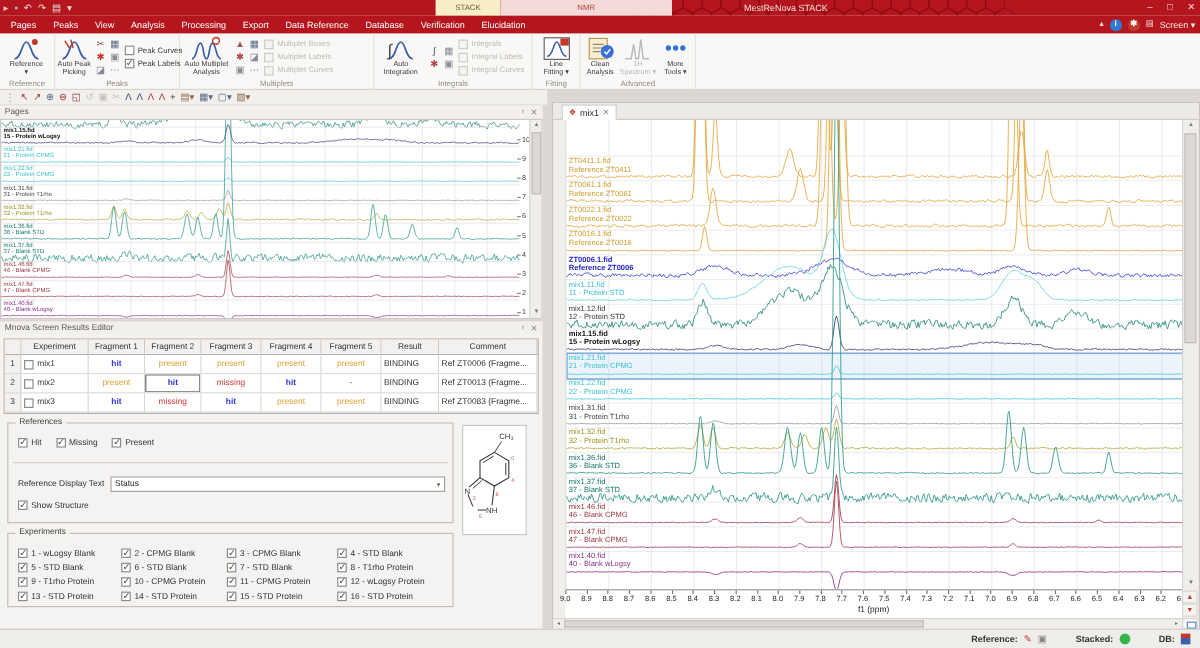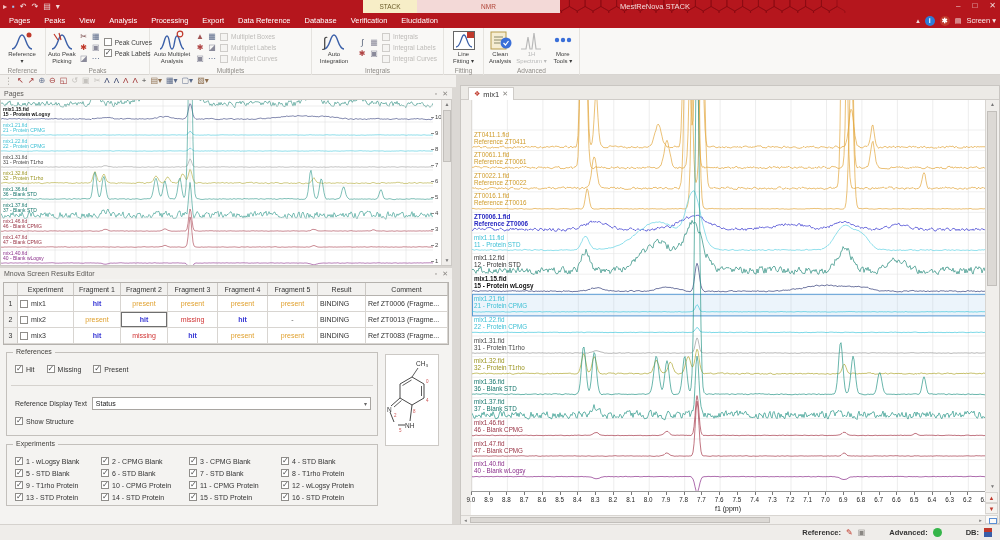--- a/index.html
+++ b/index.html
@@ -924,20 +924,20 @@
       <span class="hs-arrow" style="right:0">▸</span>
     </div>
     <div id="hcorner"></div>
   </div>
 
   <div id="statusbar">
     <span class="sb-label">Reference:</span>
     <span class="sb-icon" style="color:#c0392b">✎</span>
     <span class="sb-icon" style="color:#8a8783">▣</span>
     <span class="sb-gap"></span>
-    <span class="sb-label">Advanced:</span>
+    <span class="sb-label">Stacked:</span>
     <span class="dot"></span>
     <span class="sb-gap"></span>
     <span class="sb-label">DB:</span>
     <span class="dbicon"></span>
   </div>
 
 </div>
 
 </body></html>

